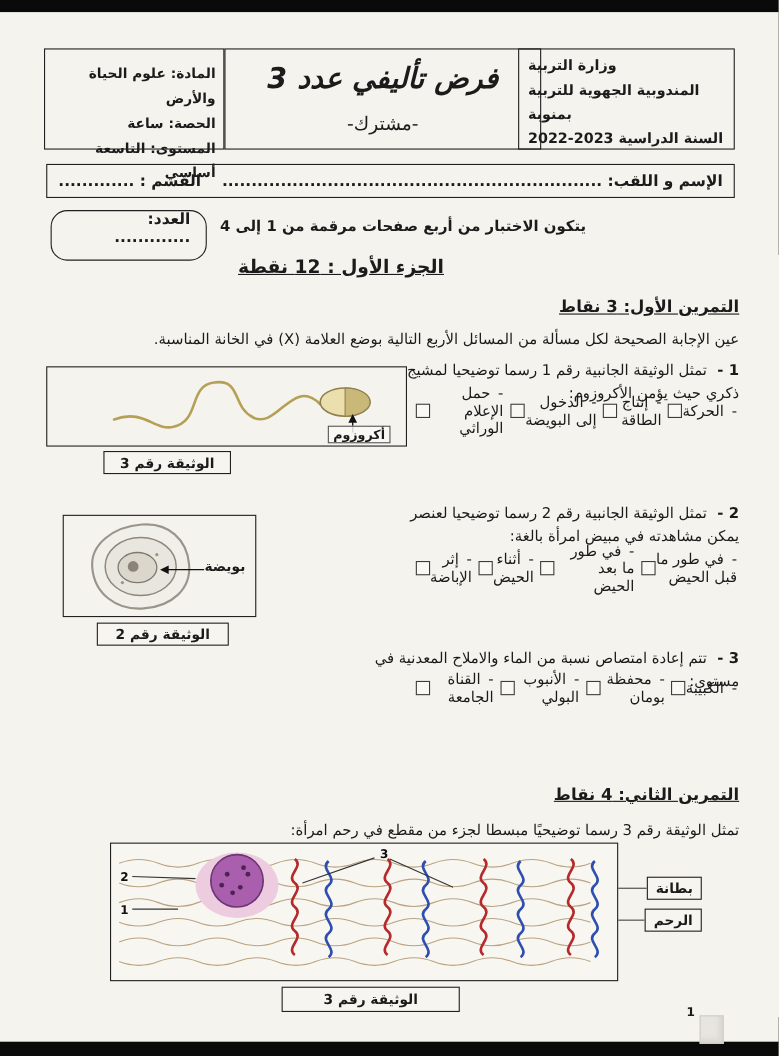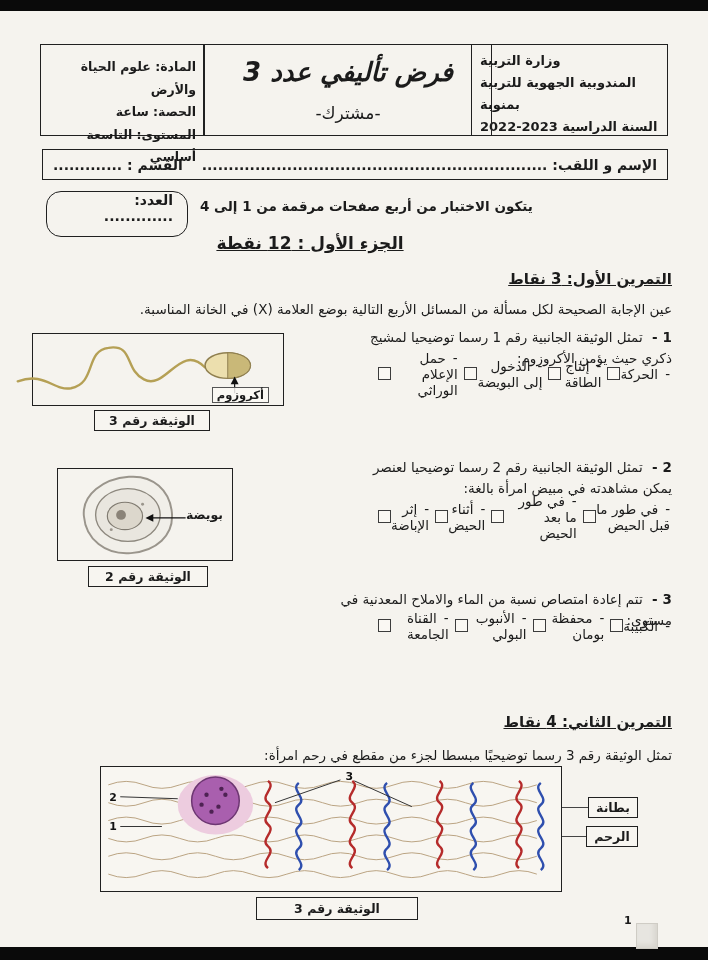--- a/index.html
+++ b/index.html
@@ -82,21 +82,21 @@
     <div class="opt-row">
       <span><span class="dash">-</span><span>الدخول إلى البويضة</span></span>
       <span class="cb"></span>
     </div>
     <div class="opt-row">
       <span><span class="dash">-</span><span>حمل الإعلام الوراثي</span></span>
       <span class="cb"></span>
     </div>
   </div>
 
-  <div class="abs box" style="left:32px;top:333px;width:252px;height:73px">
+  <div class="abs box" style="left:42px;top:333px;width:328px;height:73px">
     <svg viewBox="0 0 287 71" width="287" height="70">
       <path d="M210,34 C185,8 170,58 148,46 C128,36 138,10 112,14 C88,17 100,50 74,55 C56,58 48,38 20,48" fill="none" stroke="#b5a055" stroke-width="2.4" stroke-linecap="round"></path>
       <ellipse cx="233" cy="32" rx="23" ry="13" fill="#ecdfae" stroke="#8f7f4f" stroke-width="1.5"></ellipse>
       <path d="M233,19 a23,13 0 0 1 0,26 Z" fill="#c9b878" stroke="#8f7f4f" stroke-width="1"></path>
       <line x1="240" y1="60" x2="240" y2="46" stroke="#111" stroke-width="1.2"></line>
       <polygon points="240,43 236,51 244,51" fill="#111"></polygon>
     </svg>
     <span class="fig-label" style="right:14px;bottom:2px">أكروزوم</span>
   </div>
   <div class="abs caption" style="left:94px;top:410px;width:116px;height:21px">الوثيقة رقم 3</div>

